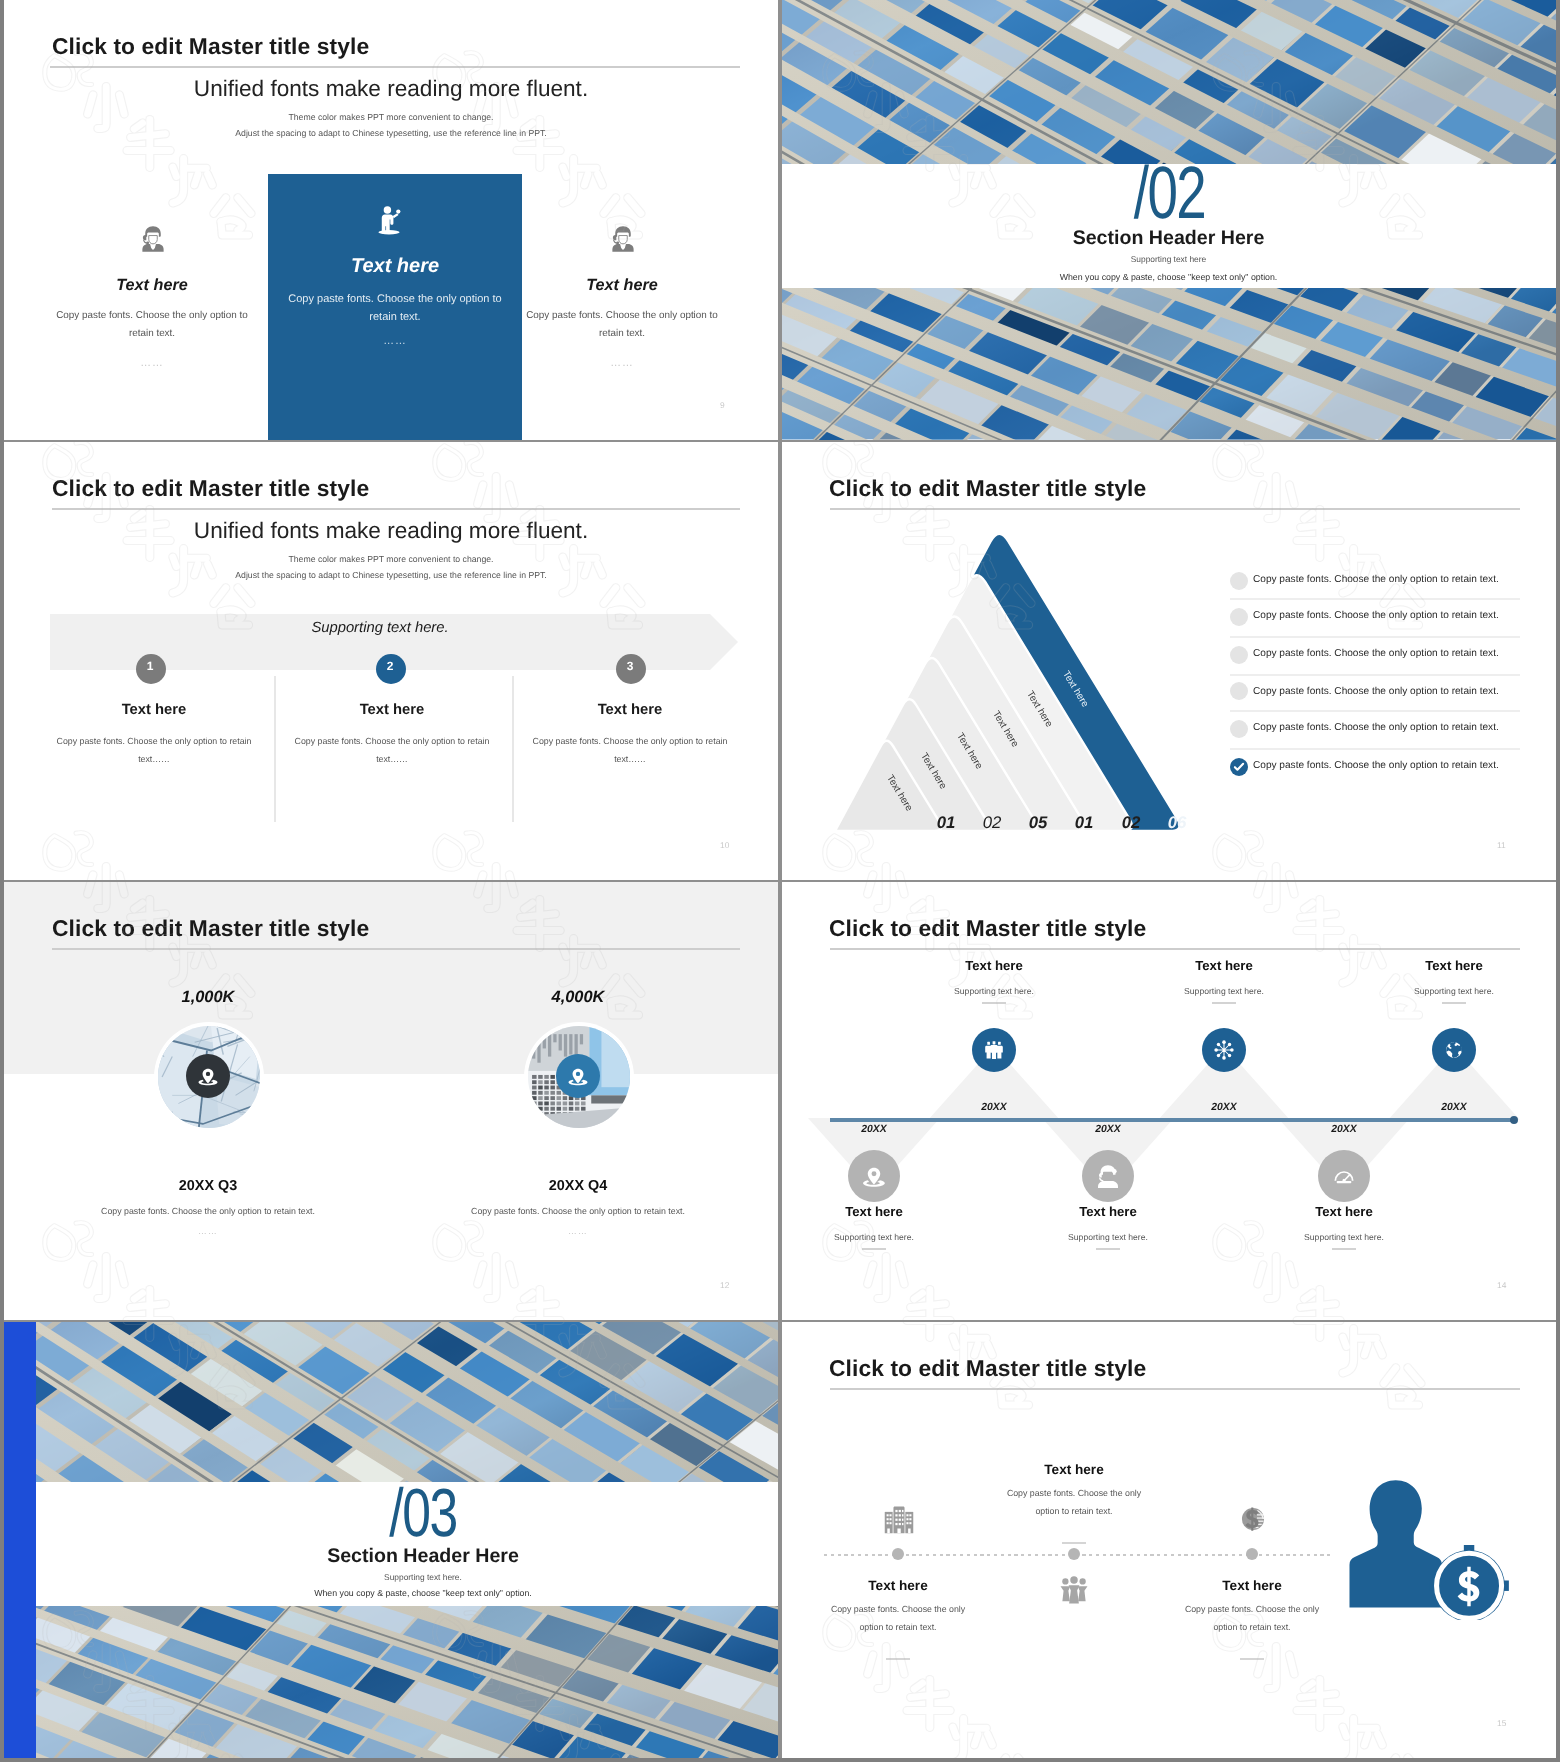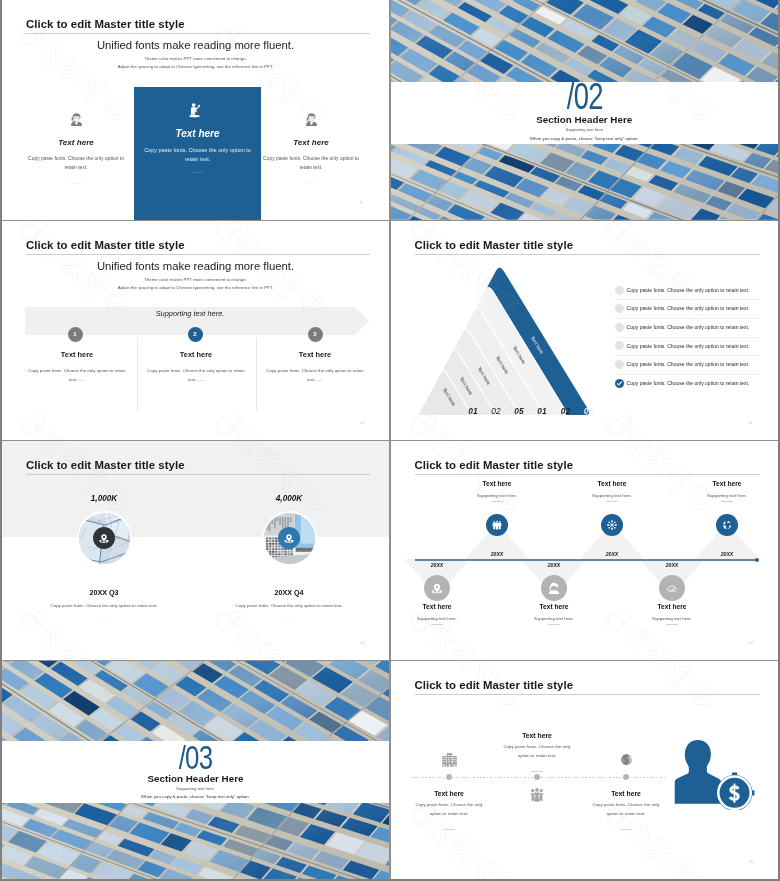--- a/index.html
+++ b/index.html
@@ -715,21 +715,21 @@
           </g>
         </svg>
       </div>
     <div style="position:absolute;left:0;top:82px;width:387.5px;height:62px;background:#ffffff"></div>
     <div class="ctr" style="left:0;top:77px;width:387.5px;font-size:37px;color:#1d5b86;font-weight:300;letter-spacing:-1px;line-height:40px;transform:scaleX(0.74)">/02</div>
     <div class="ctr" style="left:0;top:114px;width:387.5px;font-size:9.8px;font-weight:bold;color:#1b1b1b">Section Header Here</div>
     <div class="ctr" style="left:0;top:126.5px;width:387.5px;font-size:4.2px;color:#555">Supporting text here</div>
     <div class="ctr" style="left:0;top:135.5px;width:387.5px;font-size:4.4px;color:#333">When you copy &amp; paste, choose "keep text only" option.</div>
   </div>
 
-  <div class="slide" id="s7" style="left:0;top:660px;width:425px;height:219px">
+  <div class="slide" id="s7" style="left:16px;top:660px;width:425px;height:219px">
     <div style="position:absolute;left:0;top:0;width:387px;height:81px;overflow:hidden">
         <svg viewBox="0 0 387 81" preserveAspectRatio="none" xmlns="http://www.w3.org/2000/svg" style="display:block;width:100%;height:100%">
           <defs>
             <linearGradient id="fcsky" gradientTransform="rotate(24)">
               <stop offset="0" stop-color="#1a5da6"></stop>
               <stop offset="0.28" stop-color="#4189cb"></stop>
               <stop offset="0.55" stop-color="#2367a7"></stop>
               <stop offset="0.8" stop-color="#3b80bd"></stop>
               <stop offset="1" stop-color="#12487f"></stop>
             </linearGradient>

